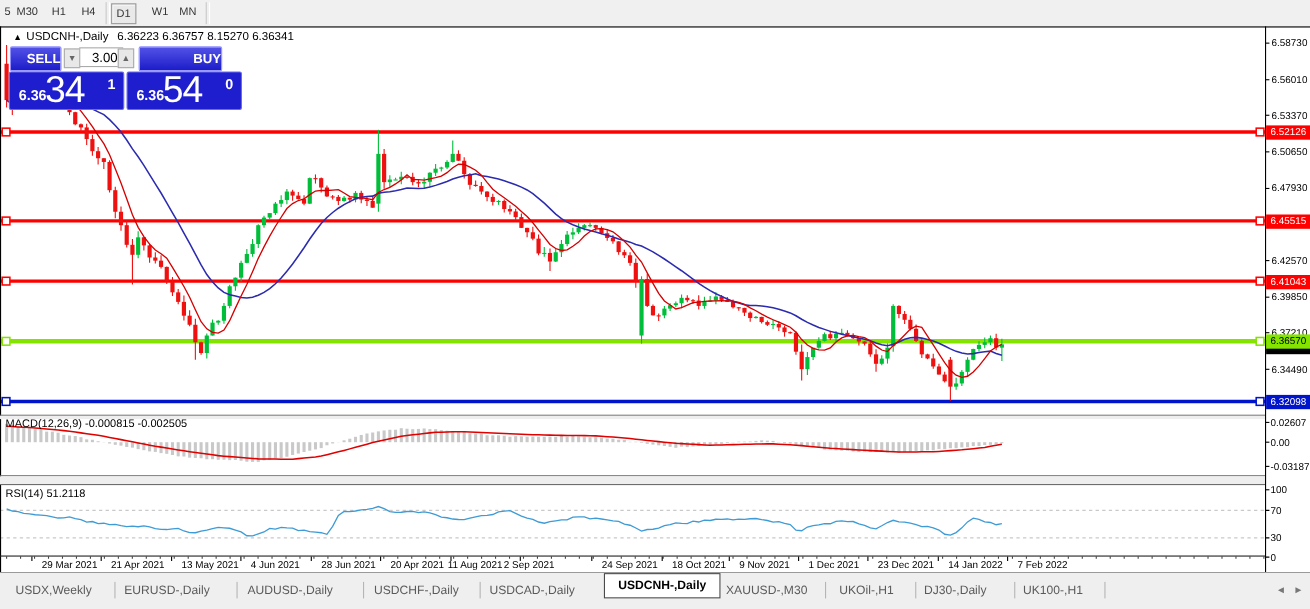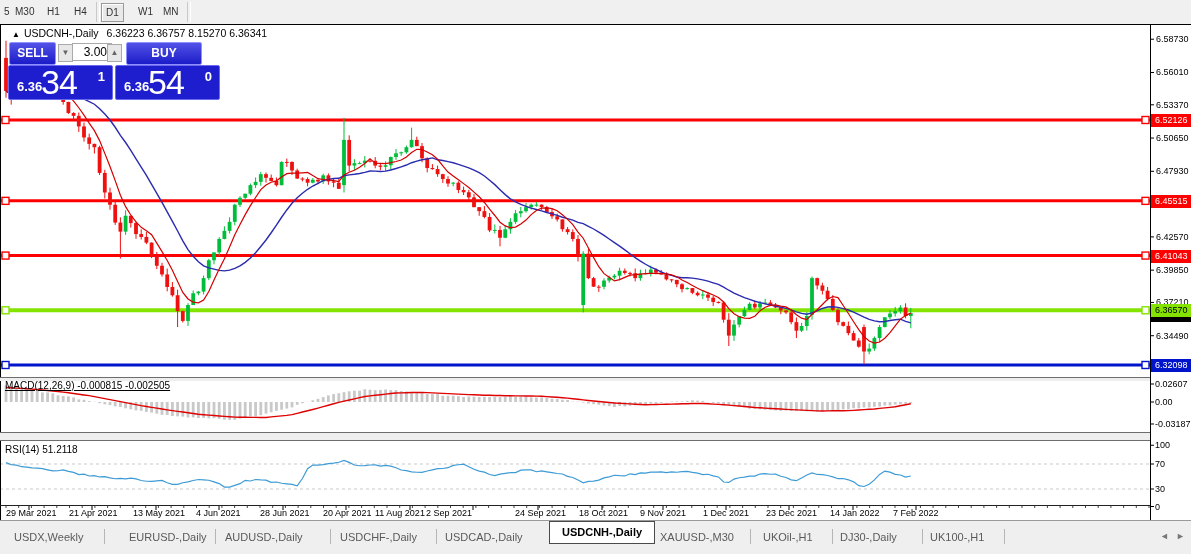--- a/index.html
+++ b/index.html
@@ -14,35 +14,35 @@
   
   #leftedge{left:0;top:24px;width:1px;height:497px;background:#000;}
   #axisline{left:1150px;top:24px;width:1px;height:497px;background:#000;}
   .sepline{left:0;width:1150px;height:1px;background:#6d6d6d;}
   .sepband{left:0;width:1150px;background:#eeeeee;}
   #title{left:12px;top:27px;font-size:10.5px;color:#000;}
   #title .tri{font-size:8px;margin-right:4px;}
   #title .ohlc{margin-left:8px;}
   
   #tpanel{left:8px;top:41px;width:214px;height:60px;}
-  .blue-btn{position:absolute;color:#fff;font-weight:bold;text-align:center;
+  .blue-btn{position:absolute;color:#fff;font-weight:bold;text-align:right;
     background:linear-gradient(#5252e8,#1c1cc8);border:1px solid #8f8fff;border-radius:2px;}
   .spin{position:absolute;background:#e8e8e8;border:1px solid #aaa;color:#666;text-align:center;font-size:8px;}
   #vol-field{position:absolute;background:#fff;border:1px solid #aaa;font-size:12px;color:#000;text-align:right;padding-right:4px;}
   .price-box{position:absolute;background:#1e1ece;border:1px solid #6a6af0;color:#fff;border-radius:2px;}
   .pb-small{position:absolute;left:8px;bottom:5px;font-size:13px;font-weight:bold;}
   .pb-big{position:absolute;left:32px;top:-3px;font-size:34px;font-weight:400;letter-spacing:-1px;}
   .pb-sup{position:absolute;right:7px;top:3px;font-size:13px;font-weight:bold;}
   
   .ax-label{position:absolute;left:1156px;width:40px;height:12px;line-height:12px;font-size:9px;color:#000;}
   .ax-badge{position:absolute;left:1151px;width:40px;height:13px;line-height:13px;font-size:9px;padding-left:4px;}
   .sub-label{position:absolute;left:1155px;width:40px;height:12px;line-height:12px;font-size:9px;color:#000;}
   #ind-macd-label,#ind-rsi-label{font-size:10px;color:#000;}
   
-  .date-label{position:absolute;top:508px;height:11px;line-height:11px;font-size:9px;color:#000;white-space:nowrap;}
+  .date-label{position:absolute;top:508px;height:11px;line-height:11px;font-size:9px;color:#000;white-space:nowrap;margin-left:32px;}
   #bottomline{left:0;top:520px;width:1191px;height:1px;background:#9a9a9a;}
   
   #tabbar{left:0;top:521px;width:1191px;height:33px;background:#efefef;}
   .tab{position:absolute;top:9px;height:14px;line-height:14px;font-size:11px;color:#5a5a5a;white-space:nowrap;text-align:center;}
   .tab-sep{position:absolute;top:8px;width:1px;height:15px;background:#b5b5b5;}
   #active-tab-box{position:absolute;left:549px;top:0px;width:104px;height:21px;background:#fff;border:1px solid #4a4a4a;border-top-width:1px;}
   .tab-active{color:#000;font-weight:bold;}
   .scroll-arrow{position:absolute;top:10px;font-size:9px;color:#777;}
 </style>
 </head>
@@ -767,21 +767,21 @@
       <span class="pb-big">34</span>
       <span class="pb-sup">1</span>
     </div>
     <div class="price-box" style="left:107px;top:24px;width:103px;height:33px;">
       <span class="pb-small">6.36</span>
       <span class="pb-big">54</span>
       <span class="pb-sup">0</span>
     </div>
   </div>
 
-  <div id="ind-macd-label" class="abs" style="left:5px;top:380px;text-decoration:underline;">MACD(12,26,9) -0.000815 -0.002505</div>
+  <div id="ind-macd-label" class="abs" style="left:5px;top:380px;">MACD(12,26,9) -0.000815 -0.002505</div>
   <div id="ind-rsi-label" class="abs" style="left:5px;top:444px;">RSI(14) 51.2118</div>
 
   <div id="axis-labels">
       <div class="ax-label abs" style="top: 33.2171px;">6.58730</div>
       <div class="ax-label abs" style="top: 66.4893px;">6.56010</div>
       <div class="ax-label abs" style="top: 98.7829px;">6.53370</div>
       <div class="ax-label abs" style="top: 132.055px;">6.50650</div>
       <div class="ax-label abs" style="top: 165.327px;">6.47930</div>
       <div class="ax-label abs" style="top: 230.893px;">6.42570</div>
       <div class="ax-label abs" style="top: 264.165px;">6.39850</div>
@@ -816,21 +816,21 @@
       <div class="date-label" style="left: 703px;">1 Dec 2021</div>
       <div class="date-label" style="left: 766px;">23 Dec 2021</div>
       <div class="date-label" style="left: 830px;">14 Jan 2022</div>
       <div class="date-label" style="left: 893px;">7 Feb 2022</div>
     </div>
 
   <div id="tabbar" class="abs">
     <div id="active-tab-box"></div>
     <div id="tabs-holder">
         <div class="tab" style="left: 14px;">USDX,Weekly</div>
-        <div class="tab" style="left: 113px; margin-left: 16px;">EURUSD-,Daily</div>
+        <div class="tab" style="left: 113px;">EURUSD-,Daily</div>
         <div class="tab" style="left: 225px;">AUDUSD-,Daily</div>
         <div class="tab" style="left: 340px;">USDCHF-,Daily</div>
         <div class="tab" style="left: 445px;">USDCAD-,Daily</div>
         <div class="tab tab-active" style="left: 562px; top: 4px;">USDCNH-,Daily</div>
         <div class="tab" style="left: 660px;">XAUUSD-,M30</div>
         <div class="tab" style="left: 763px;">UKOil-,H1</div>
         <div class="tab" style="left: 840px;">DJ30-,Daily</div>
         <div class="tab" style="left: 930px;">UK100-,H1</div>
         <div class="tab-sep" style="left: 104px;"></div>
         <div class="tab-sep" style="left: 215px;"></div>

